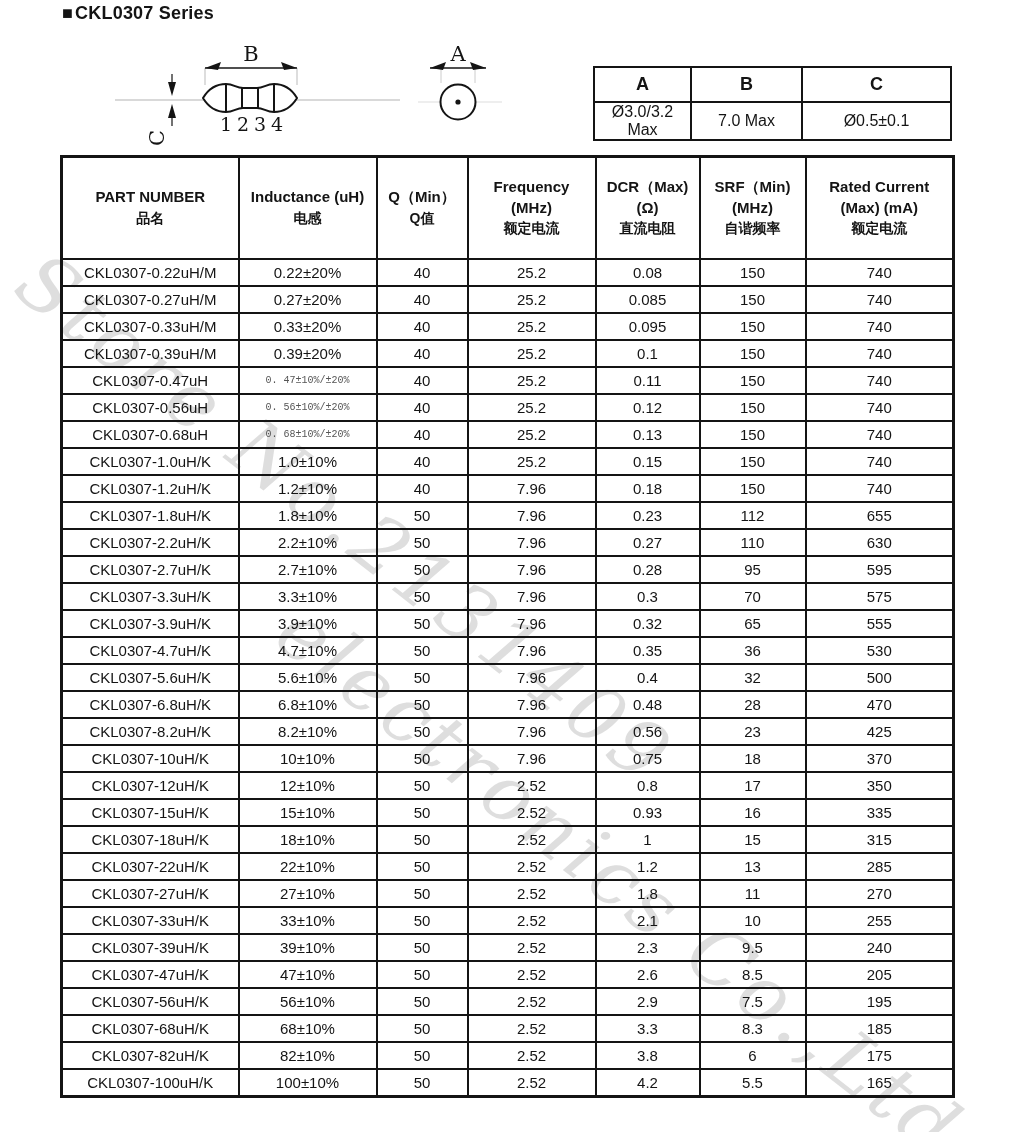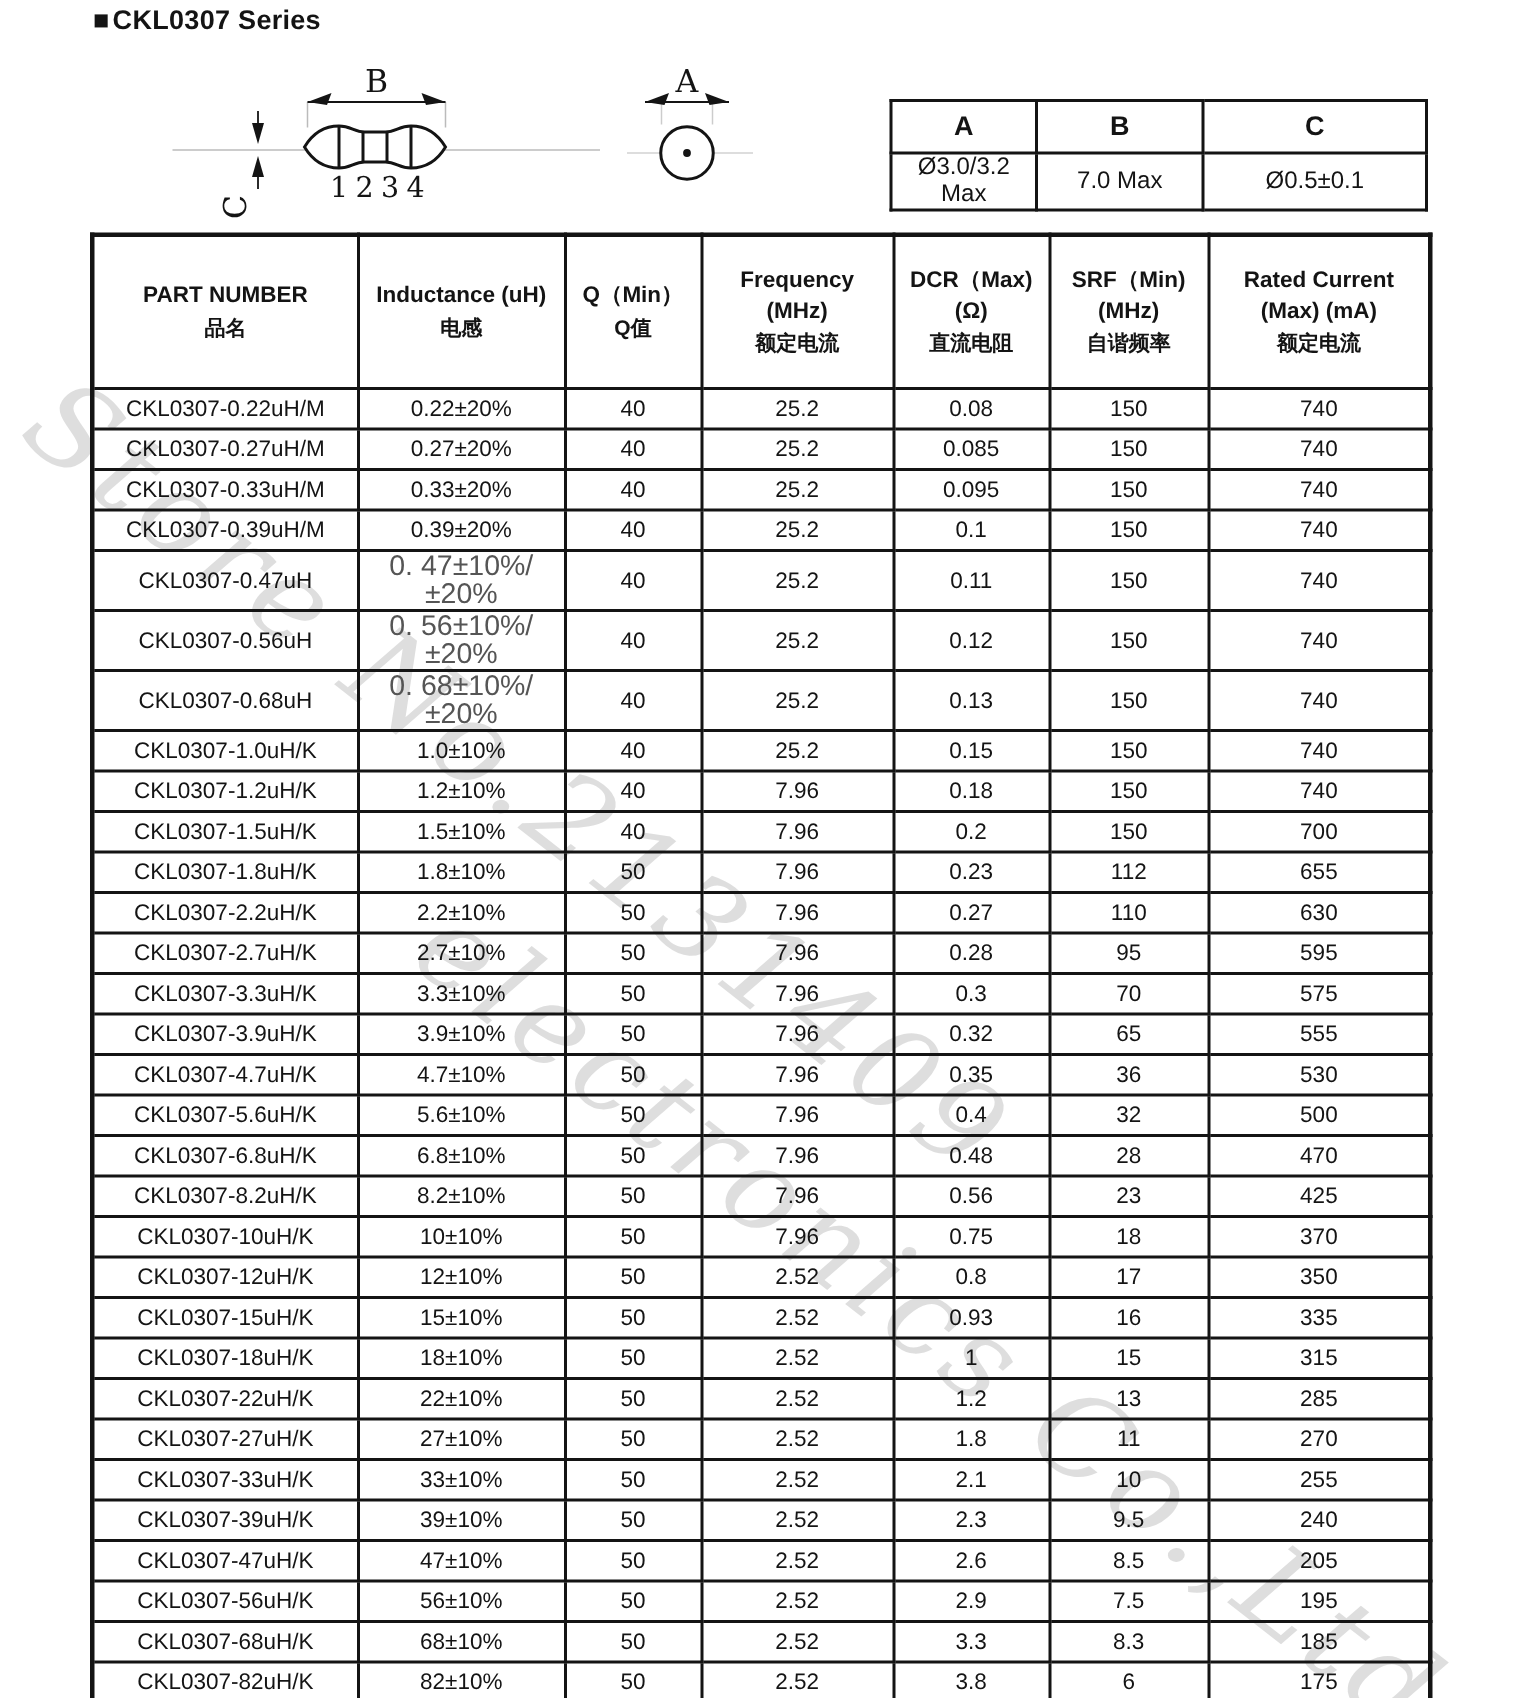--- a/index.html
+++ b/index.html
@@ -48,21 +48,21 @@
     border:3px solid #141414;
   }
   .spec-table th, .spec-table td {
     border:2px solid #141414; text-align:center; vertical-align:middle; padding:0;
   }
   .spec-table thead th { height:100px; }
   .spec-table thead .en  { font-size:15px; font-weight:bold; line-height:1.35; }
   .spec-table thead .cn  { font-size:14px; font-weight:bold; line-height:1.5; }
   .spec-table tbody td { height:25px; font-size:15px; line-height:1; }
   .spec-table tbody td.muted {
-    font-family:Liberation Sans, sans-serif; font-size:19px; color:#555;border-radius:11px;
+    font-family:Liberation Mono, monospace; font-size:10px; color:#555;border-radius:11px;
   }
 </style>
 </head>
 <body>
 
 <div class="wm" id="wm1">Store No.2131409</div>
 <div class="wm" id="wm2">electronics Co.,Ltd.</div>
 
 <div class="page-title">
   <span>■</span>
@@ -262,29 +262,20 @@
       <tr>
         <td>CKL0307-1.2uH/K</td>
         <td>1.2±10%</td>
         <td>40</td>
         <td>7.96</td>
         <td>0.18</td>
         <td>150</td>
         <td>740</td>
       </tr>
       <tr>
-        <td>CKL0307-1.5uH/K</td>
-        <td>1.5±10%</td>
-        <td>40</td>
-        <td>7.96</td>
-        <td>0.2</td>
-        <td>150</td>
-        <td>700</td>
-      </tr>
-      <tr>
         <td>CKL0307-1.8uH/K</td>
         <td>1.8±10%</td>
         <td>50</td>
         <td>7.96</td>
         <td>0.23</td>
         <td>112</td>
         <td>655</td>
       </tr>
       <tr>
         <td>CKL0307-2.2uH/K</td>

